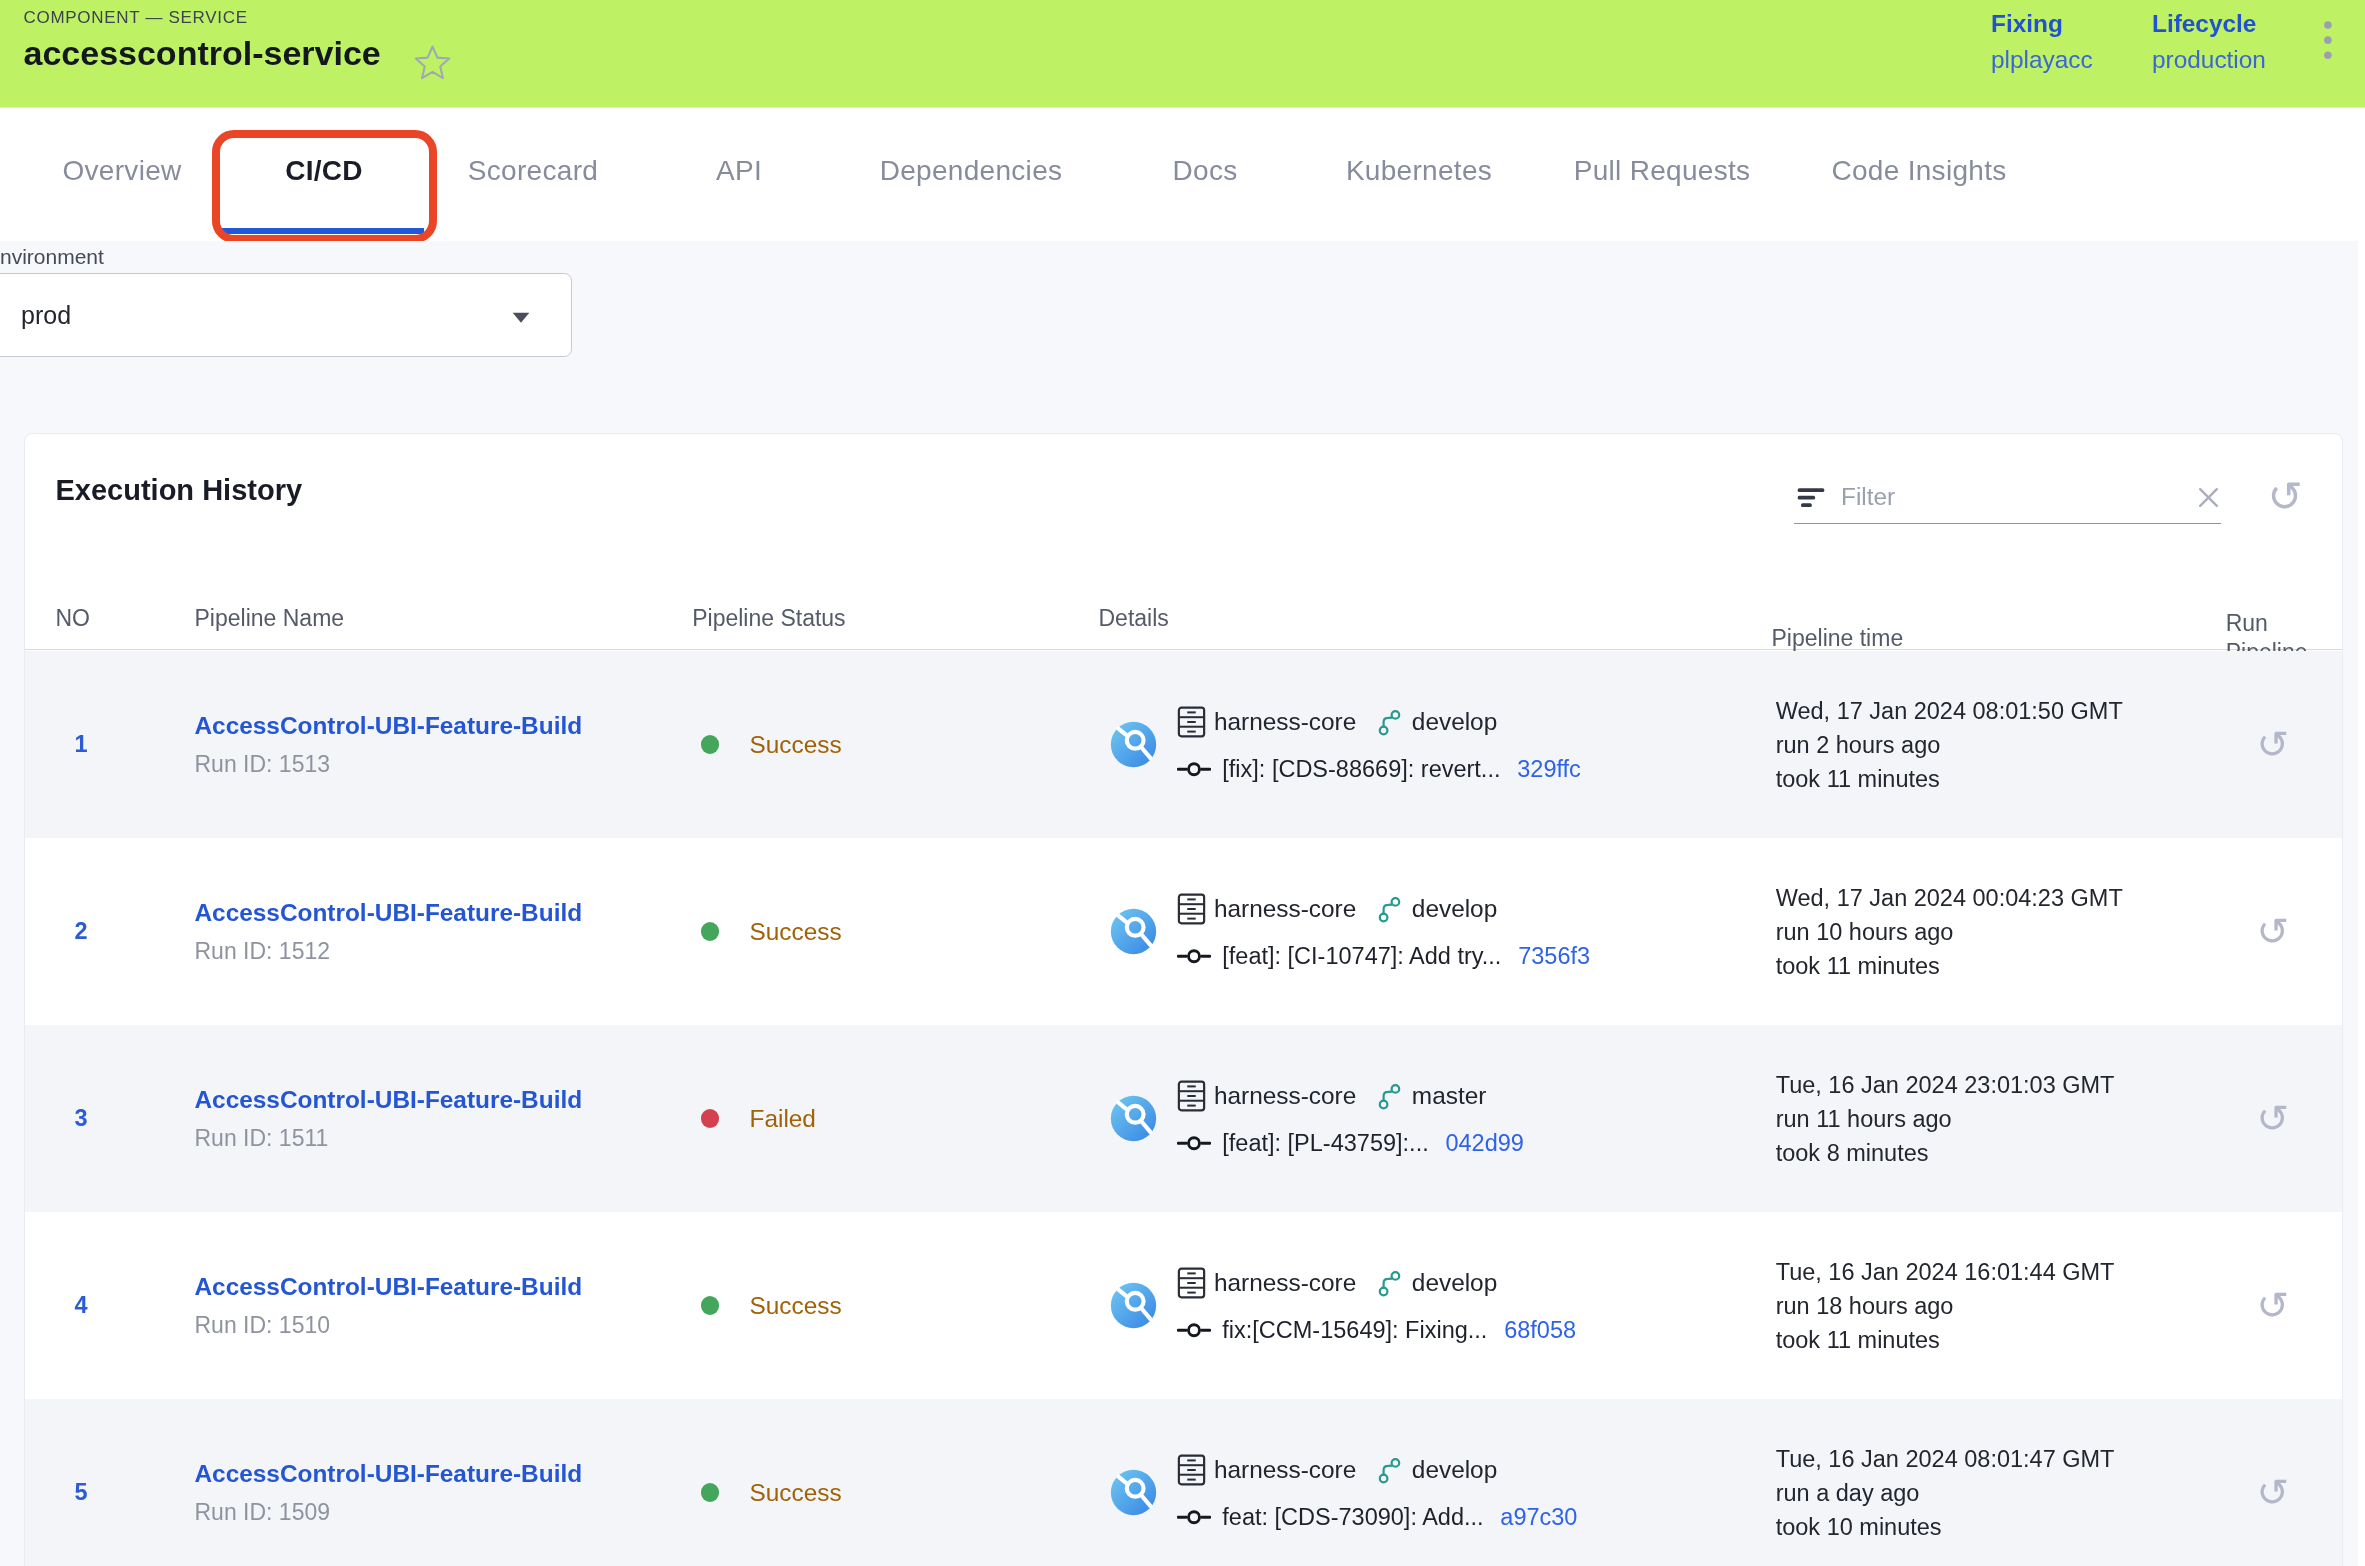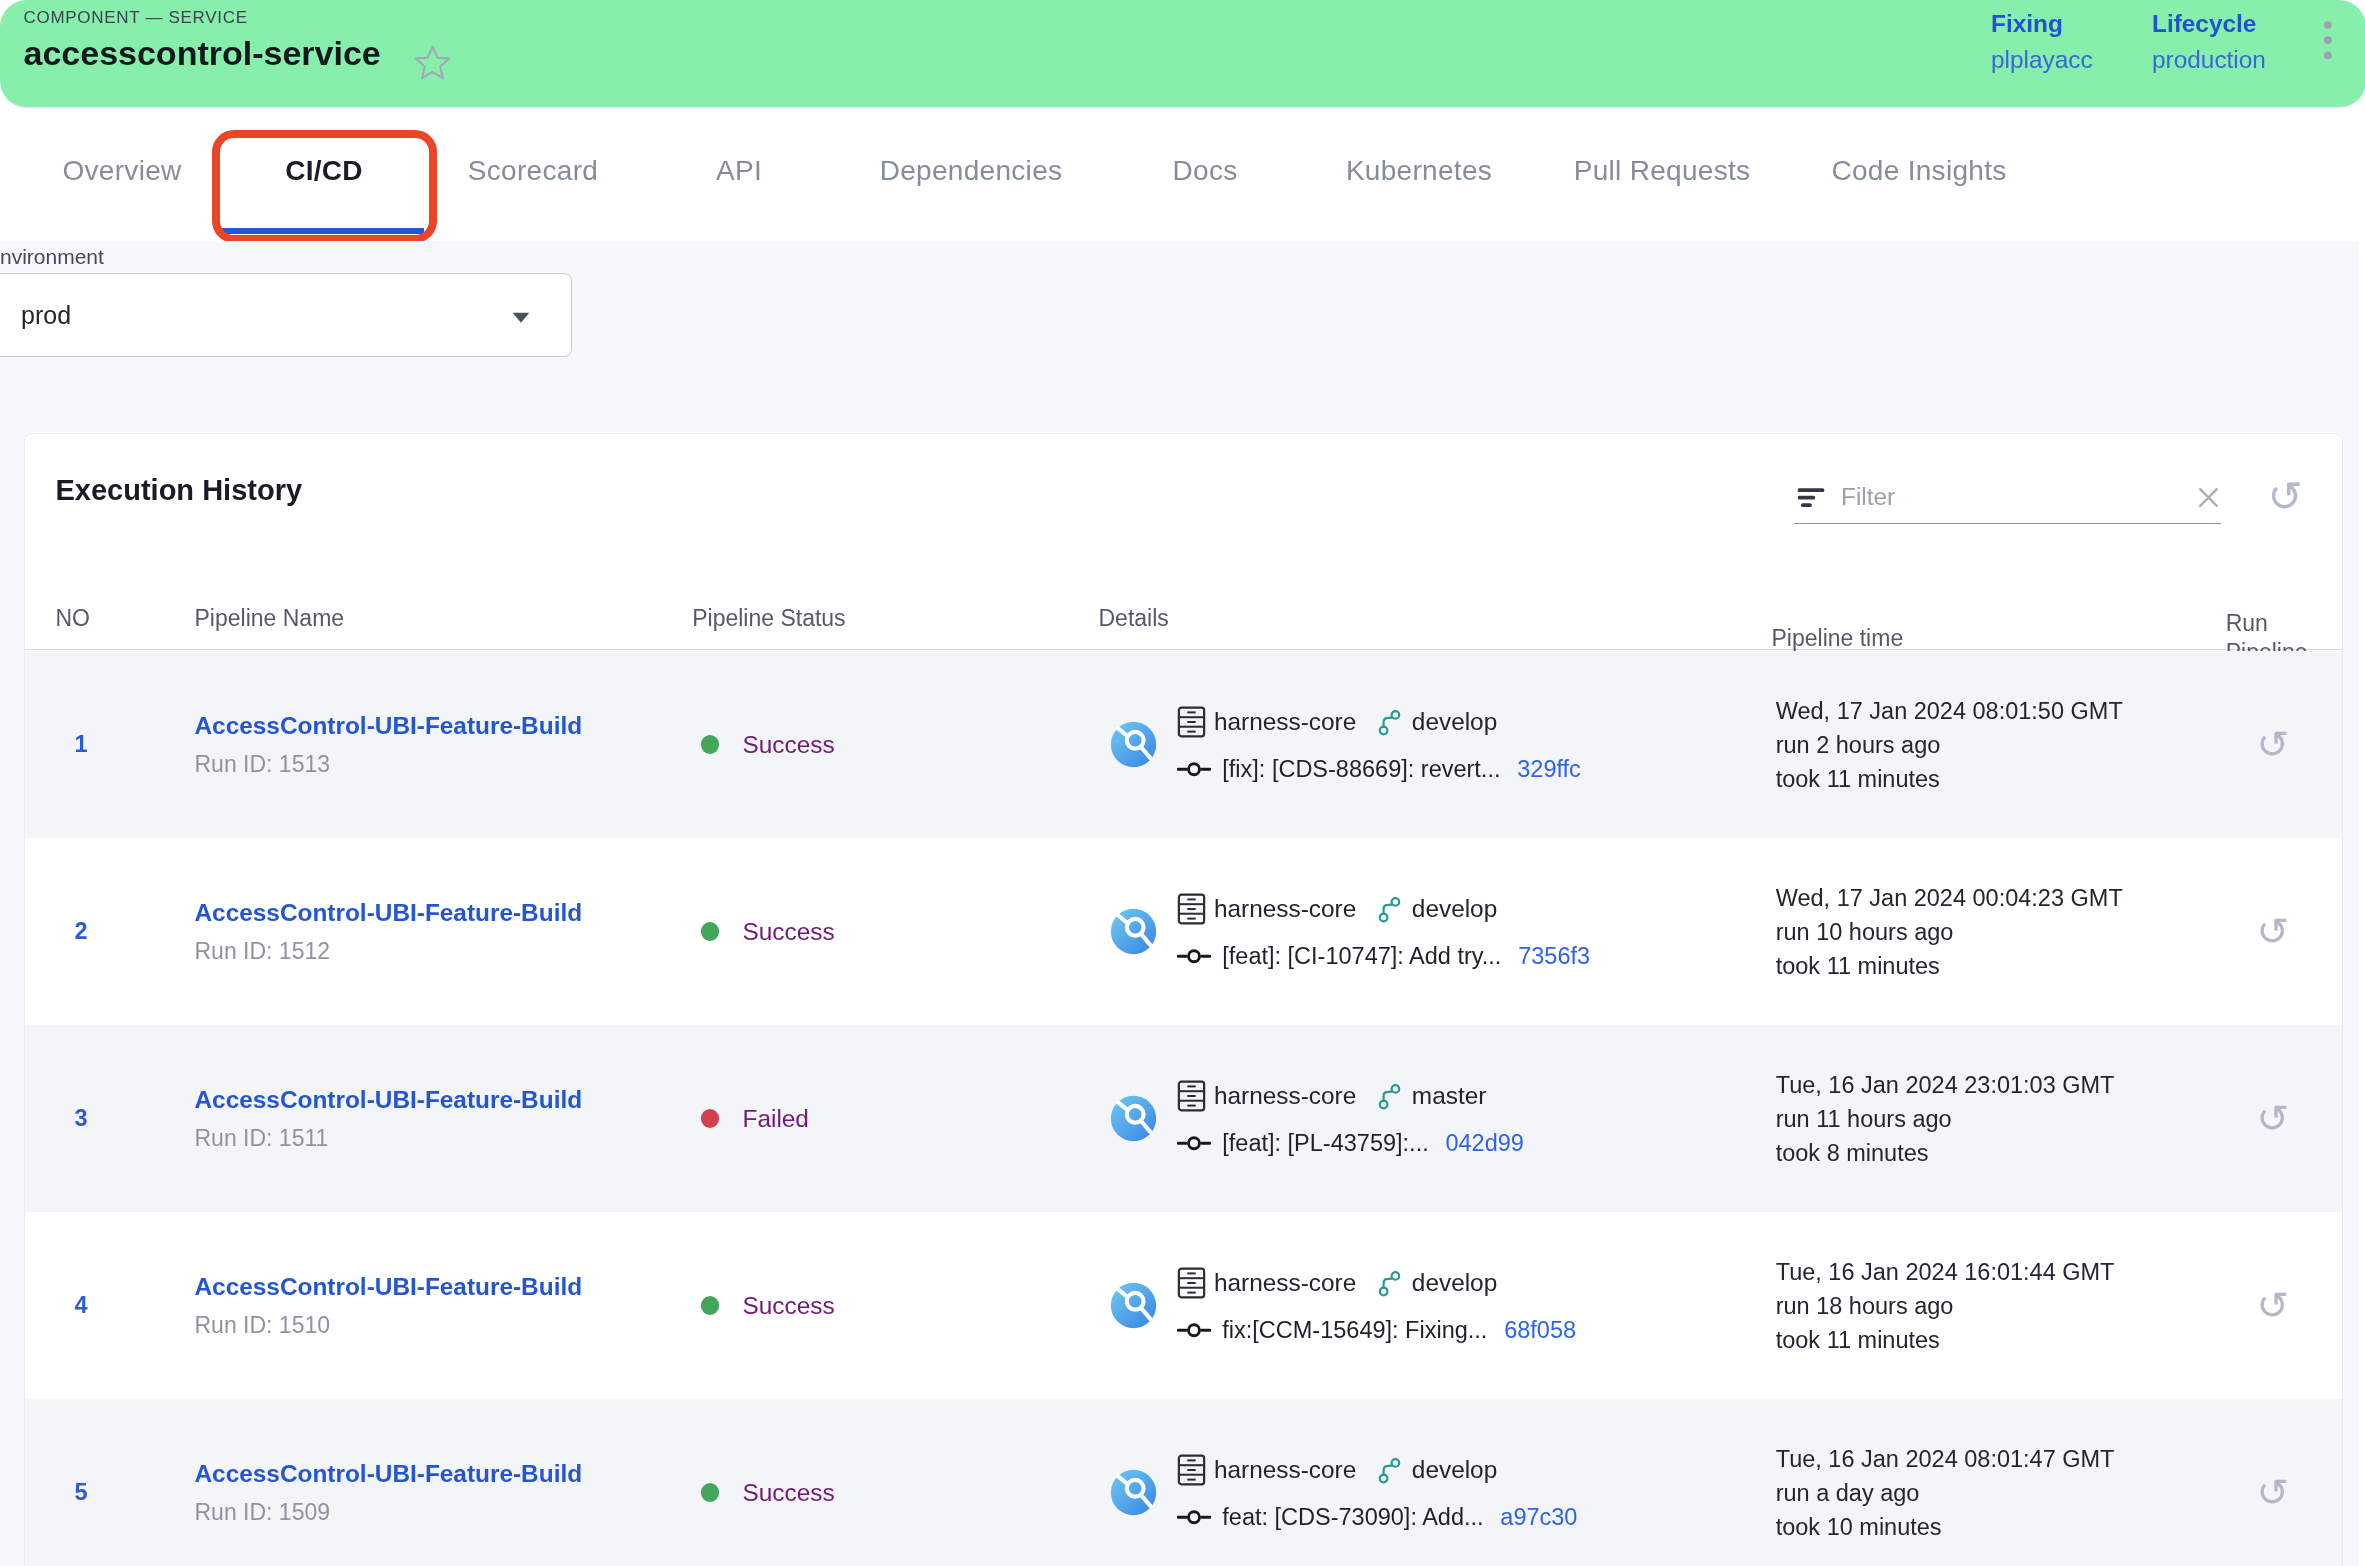--- a/index.html
+++ b/index.html
@@ -1,21 +1,21 @@
 <!DOCTYPE html>
 <html style="font-size:13.5px"><head>
 <meta charset="utf-8">
 <style>
   * { margin:0; padding:0; box-sizing:border-box; }
   html,body { width:2366px; height:1567px; overflow:hidden; background:#ffffff;
               font-family:"Liberation Sans", sans-serif; }
 
   
   .page-header { position:absolute; left:0; top:0; width:2366px; height:108px;
-                 background:#86efac; border-bottom:1.7px solid #e4e5ec;border-radius:27px; }
+                 background:#bef264; border-bottom:1.7px solid #e4e5ec; }
   .eyebrow { position:absolute; left:23.5px; top:8.4px; font-size:17px; letter-spacing:0.7px;
              color:#3d4250; font-weight:500; }
   .page-title { position:absolute; left:23.5px; top:34px; font-size:34px; font-weight:700; color:#15171f; }
   .star { position:absolute; left:414px; top:44px; }
   .hmeta { position:absolute; top:10px; }
   .hmeta .lbl { font-size:24.4px; font-weight:700; color:#2152cf; margin-bottom:8.4px; }
   .hmeta .val { font-size:24.4px; color:#3b66d8; }
   .owner-block { left:1991px; }
   .lifecycle-block { left:2152px; }
   .kebab { position:absolute; left:2322px; top:18.5px; cursor:pointer; }
@@ -69,21 +69,21 @@
 
   .c-no { padding-left:50px; font-size:23.5px; font-weight:600; color:#2c5bd6; }
   .c-name { display:flex; flex-direction:column; gap:11px; }
   .pipe-link { font-size:24.4px; font-weight:700; color:#2456d4; cursor:pointer; text-decoration:none; }
   .run-id { font-size:23px; color:#8f939f; }
 
   .c-status { display:flex; align-items:center; gap:23.5px; padding-left:10px; }
   .status-dot { width:18.5px; height:18.5px; border-radius:50%; }
   .status-dot[data-status="success"] { background:#43a65b; }
   .status-dot[data-status="failed"]  { background:#d2414d; }
-  .status-text { font-size:24.4px; color:#701a75; }
+  .status-text { font-size:24.4px; color:#a16207;margin-left:7px; }
 
   .c-details { display:flex; align-items:center; gap:20px; padding-left:11px; }
   .det-lines { display:flex; flex-direction:column; gap:18px; }
   .det-line { display:flex; align-items:center; gap:8.4px; }
   .repo-name, .branch-name { font-size:24.4px; color:#22252f; }
   .commit-msg { font-size:23.5px; color:#1e212b; margin-left:3.4px; }
   .commit-hash { font-size:23.5px; color:#2e62e8; margin-left:8.4px; cursor:pointer; }
 
   .c-time { padding-left:4.2px; }
   .c-time div { font-size:23.5px; color:#23262f; line-height:34px; }

